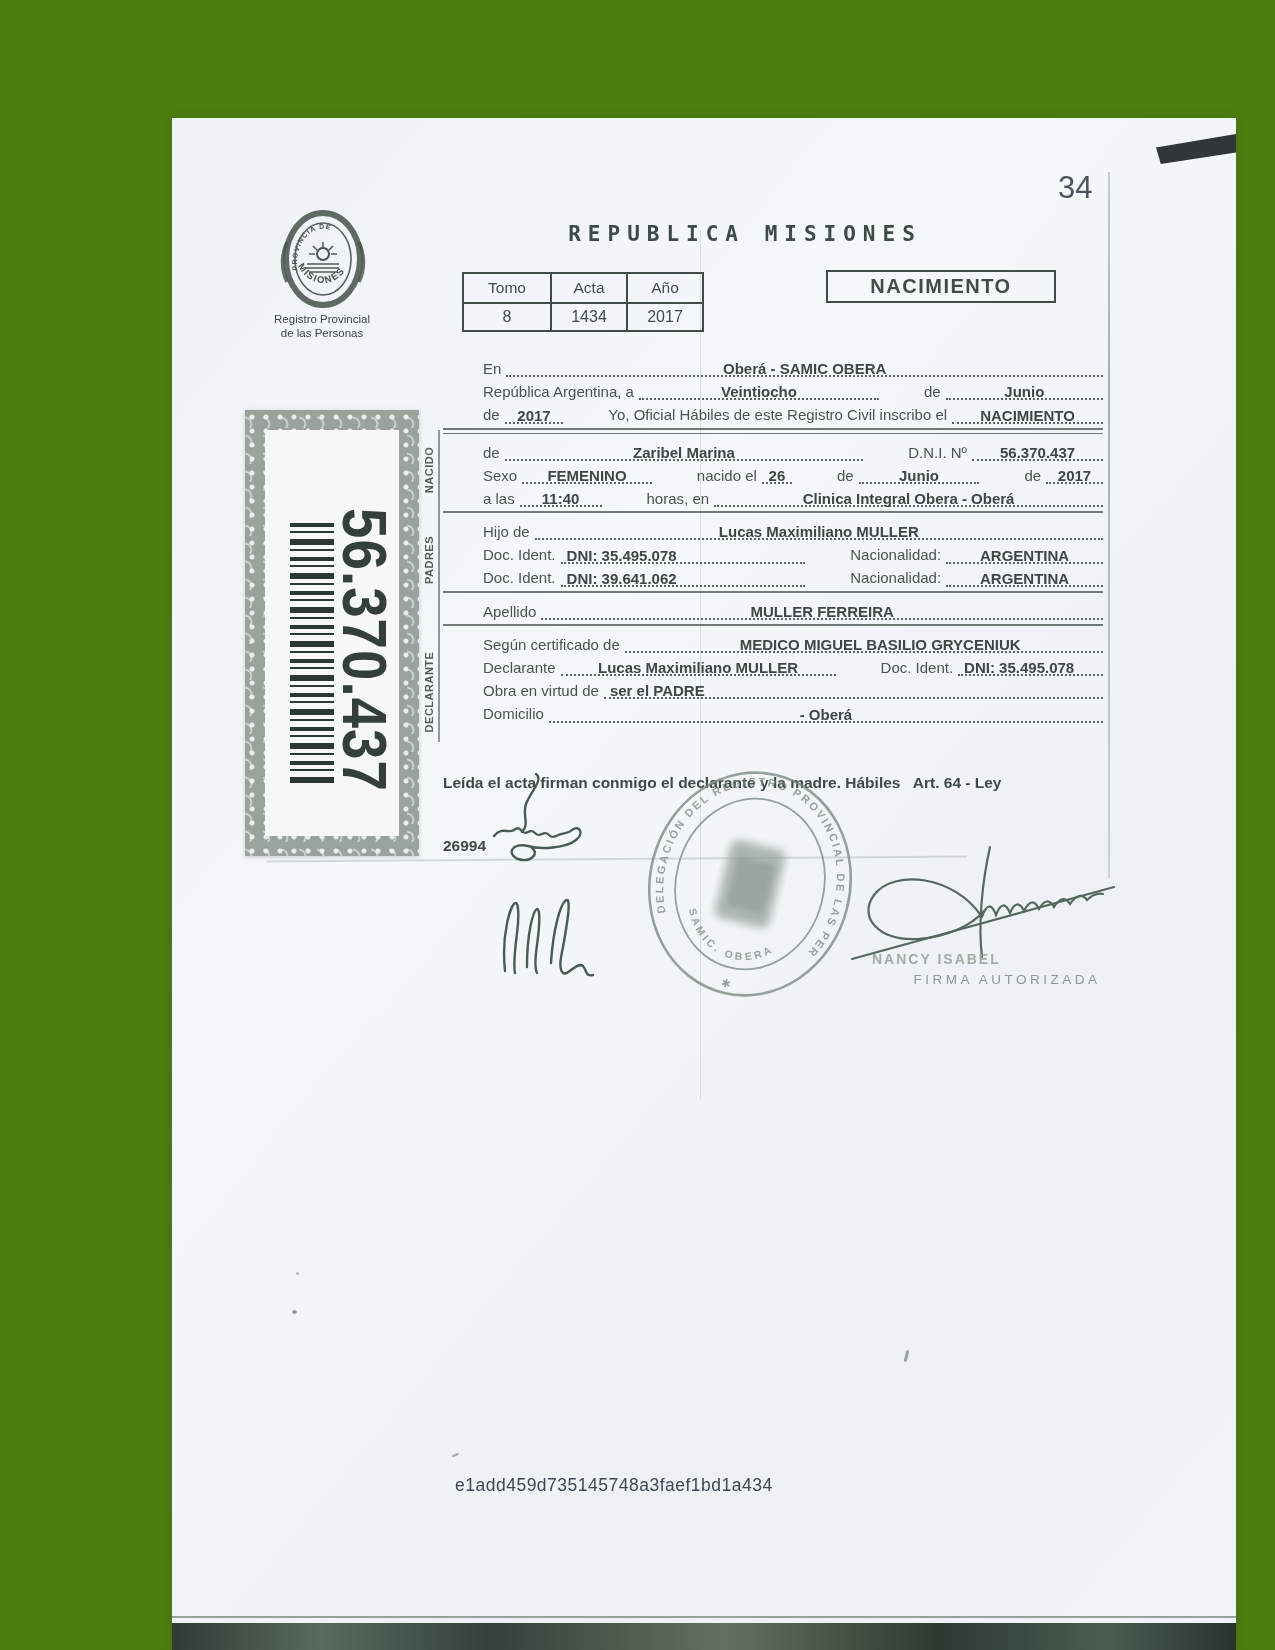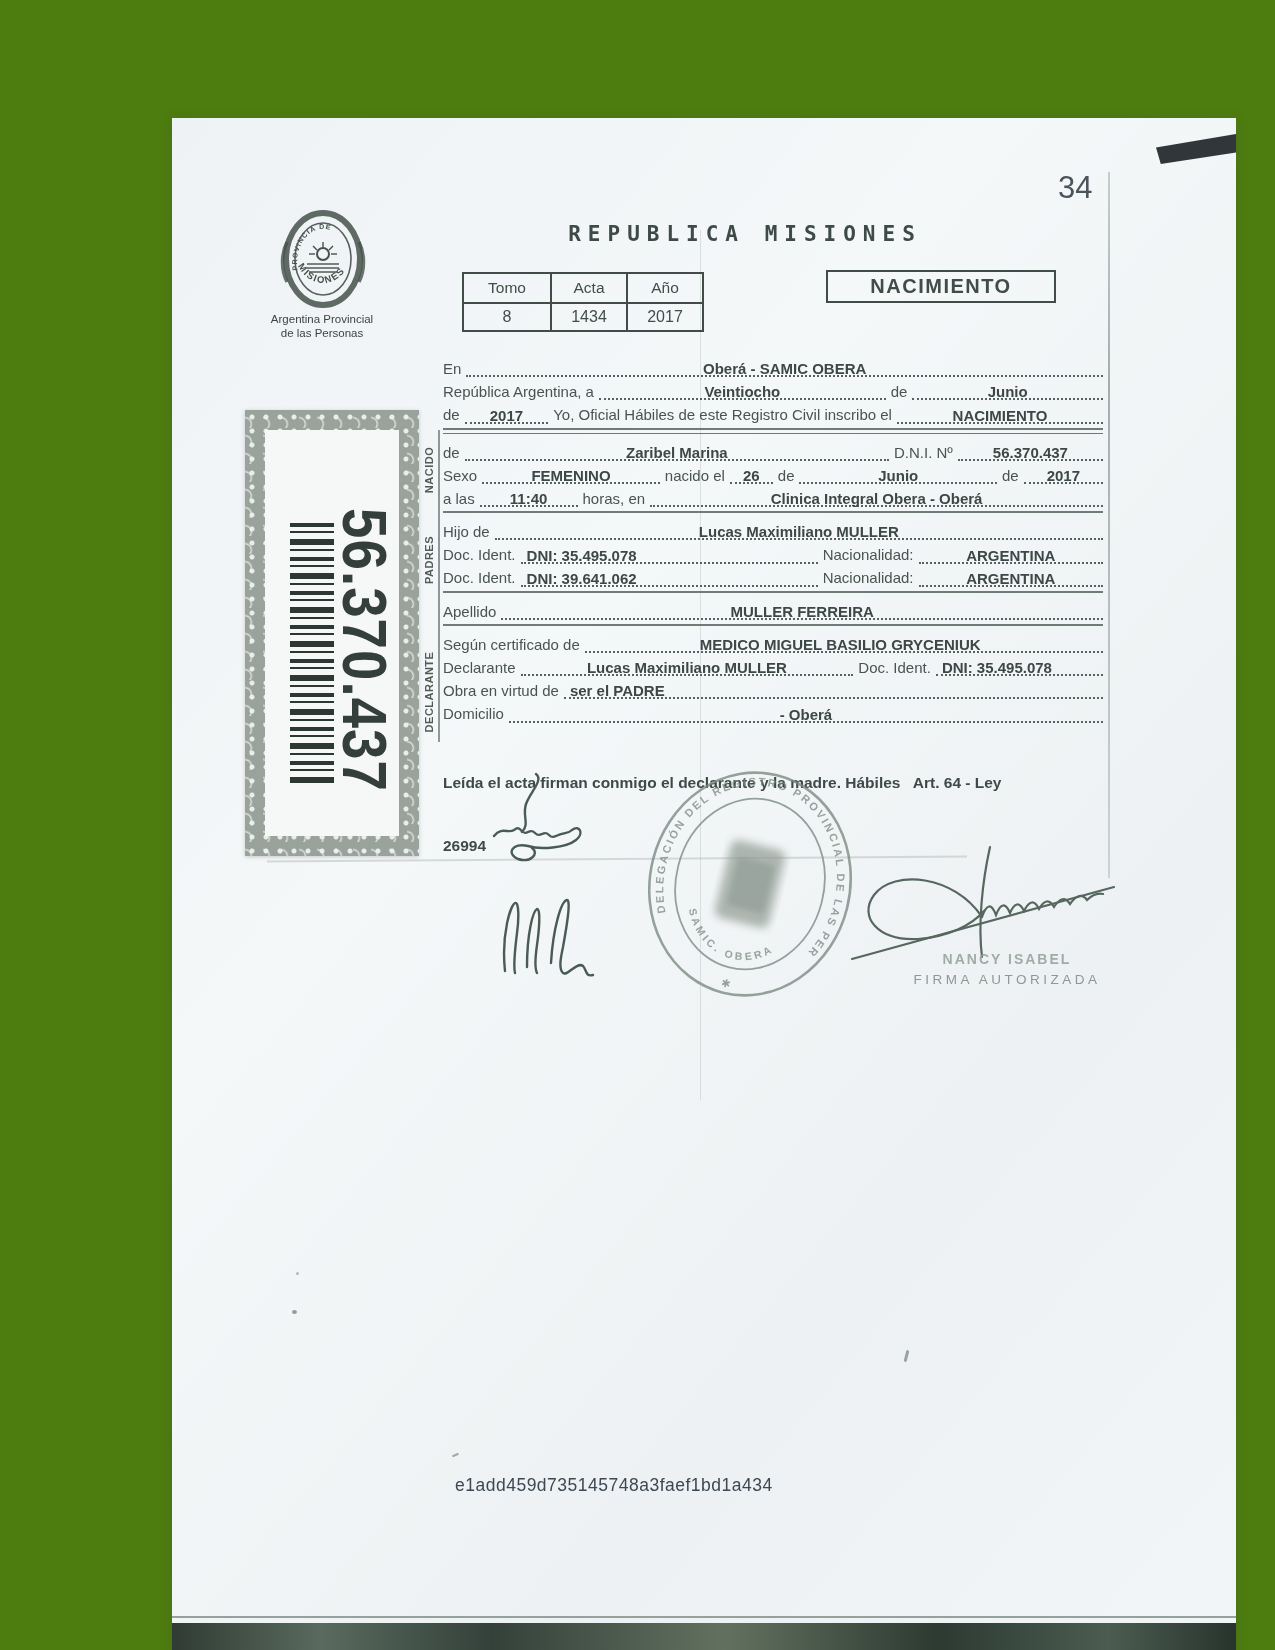--- a/index.html
+++ b/index.html
@@ -40,34 +40,34 @@
                     #f6f8f7 10px 16px,#2e3833 16px 22px,#f6f8f7 22px 26px,#2e3833 26px 28px,#f6f8f7 28px 34px);}
   .sticker-number{position:absolute;left:120px;top:240px;transform:translate(-50%,-50%) rotate(90deg) scale(1.05,1.2);
          font-size:52px;font-weight:700;color:#343e3a;white-space:nowrap;letter-spacing:1px;}
   
   .side-label{position:absolute;transform:translate(-50%,-50%) rotate(-90deg);font-size:11px;font-weight:700;
          letter-spacing:.5px;color:#515c56;white-space:nowrap;}
   .form-rule{position:absolute;left:266px;top:312px;width:2px;height:312px;background:#5a655f;opacity:.65;}
   
   .formarea{position:absolute;left:271px;top:236px;width:660px;}
   .row{display:flex;align-items:flex-end;height:23.2px;font-size:15px;color:#4a544f;}
-  .lbl,.mid{white-space:nowrap;line-height:1.15;}
+  .lbl,.mid{white-space:nowrap;line-height:1.15;margin-left:40px;}
   .mid{padding:0 5px;}
   .lbl{padding-right:5px;}
   .fill{flex-grow:1;display:flex;justify-content:center;align-items:flex-end;height:100%;
         border-bottom:2px dotted #57625d;min-width:0;}
   .fill.left{justify-content:flex-start;padding-left:6px;}
   .val{font-weight:700;color:#3d4744;white-space:nowrap;line-height:1;margin-bottom:-1px;font-size:15px;}
   .sep{border-top:2px solid #5a655f;margin:4px 0 4px;opacity:.85;}
   .sep.double{height:3px;border-bottom:1.5px solid #5a655f;}
   .leida{margin-top:9px;width:648px;font-weight:700;font-size:15.5px;line-height:1.35;color:#3f4a46;white-space:pre-wrap;}
   
   .stamp{position:absolute;left:458px;top:640px;opacity:.9;}
   .sig{position:absolute;}
-  .auth-name{position:absolute;left:700px;top:833px;width:270px;text-align:center;font-weight:700;
+  .auth-name{position:absolute;left:700px;top:833px;width:270px;font-weight:700;
          font-size:14px;letter-spacing:2px;color:#94a098;opacity:.85;}
   .auth-label{position:absolute;left:700px;top:854px;width:270px;text-align:center;
          font-size:13.5px;letter-spacing:3.5px;color:#8d9a92;}
   .pencil{position:absolute;left:95px;top:740px;width:700px;height:2px;background:#8f9c98;opacity:.32;
          transform:rotate(-.4deg);}
   
   .hash{position:absolute;left:283px;top:1357px;font-weight:400;font-size:17.5px;letter-spacing:.5px;color:#3d4852;}
   .bottom-line{position:absolute;left:0;top:1498px;width:100%;height:2px;background:#8b9891;opacity:.9;}
   .bottom-strip{position:absolute;left:0;bottom:0;width:100%;height:27px;
          background:linear-gradient(90deg,#2f3b33,#5a6a5e 14%,#33413a 30%,#62715f 52%,#2c3a31 72%,#4c5c51 88%,#27342c);}
@@ -103,21 +103,21 @@
         <line x1="30" y1="60" x2="62" y2="60"></line>
           <line x1="30" y1="64" x2="62" y2="64"></line>
         <line x1="32" y1="68" x2="60" y2="68"></line>
       </g>
       <path id="sealBot" d="M 20 60 A 30 38 0 0 0 72 60" fill="none"></path>
       <text font-size="9.5" font-weight="700" fill="#46514a" letter-spacing="1.5">
         <textPath href="#sealBot" startOffset="2">MISIONES</textPath>
       </text>
     </svg>
     <div class="seal-caption">
-      <div>Argentina Provincial</div>
+      <div>Registro Provincial</div>
       <div>de las Personas</div>
     </div>
 
     <div class="title">REPUBLICA MISIONES</div>
 
     <table class="rtable">
       <tbody>
           <tr class="hrow">
         <td class="c1">Tomo</td>
         <td class="c2">Acta</td>

